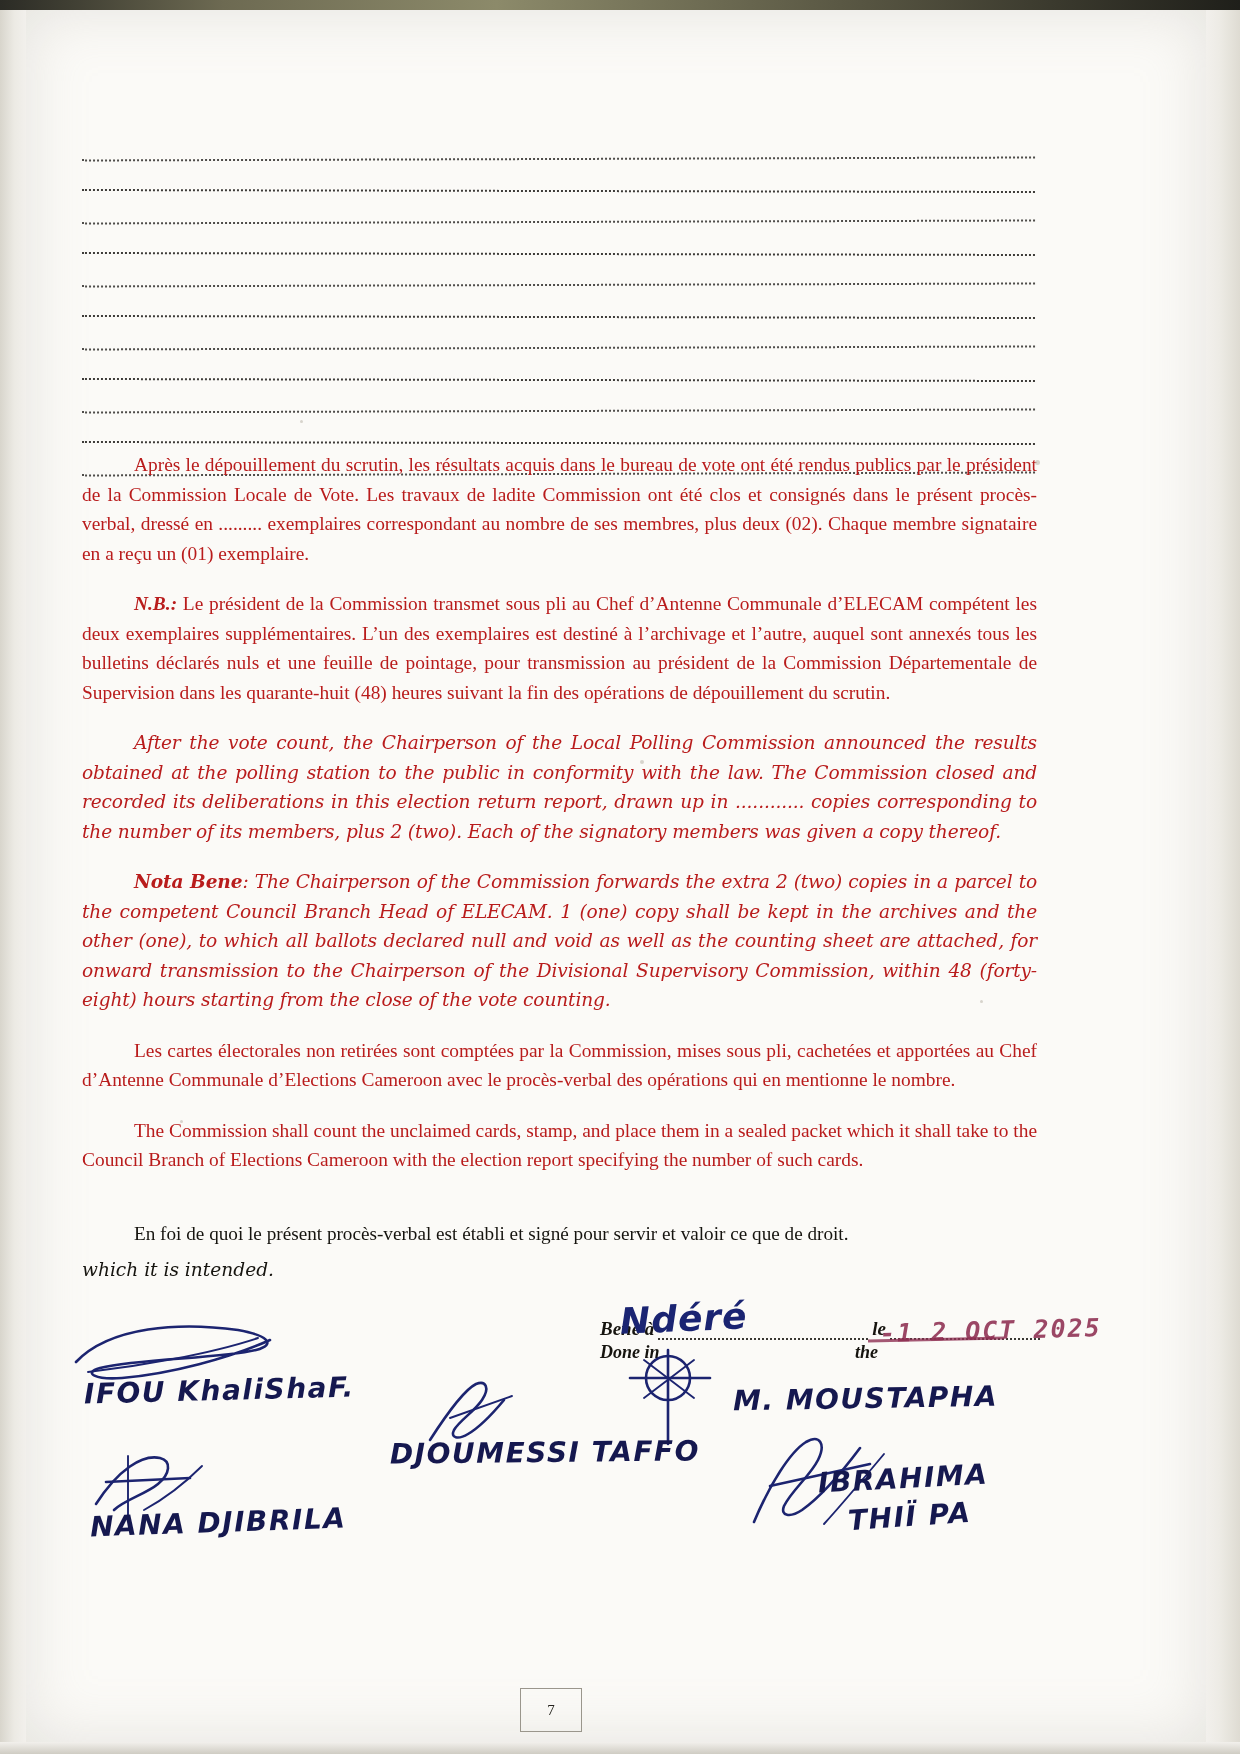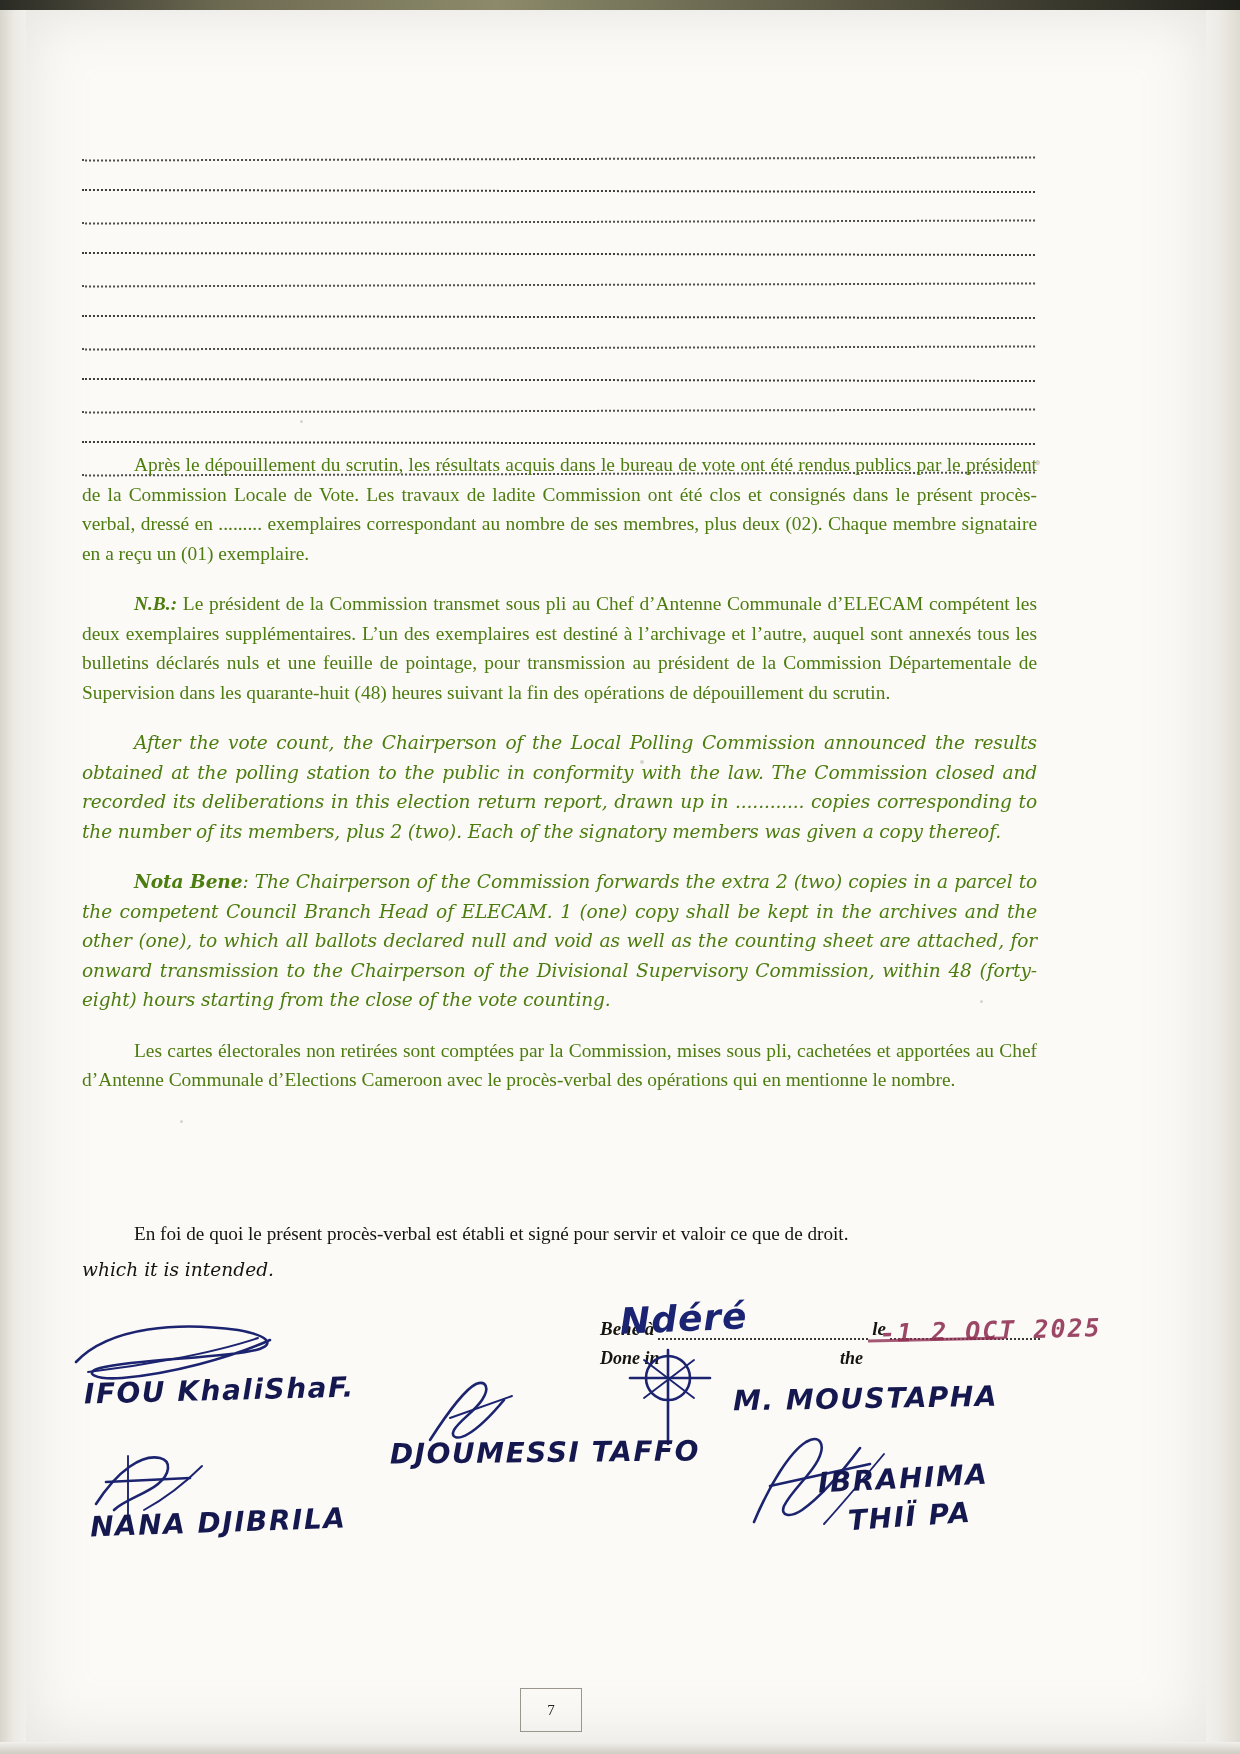--- a/index.html
+++ b/index.html
@@ -65,21 +65,21 @@
   .ruled-line:nth-child(odd) { opacity: 0.8; }
   .ruled-line.skew-a { transform: rotate(-0.18deg); }
   .ruled-line.skew-b { transform: rotate(0.12deg); }
 
   
   .body-text {
     position: absolute;
     left: 82px;
     top: 450px;
     width: 955px;
-    color: #4d7c0f;
+    color: #b91c1c;
   }
   p.para {
     margin: 0 0 21px 0;
     font-size: 19.4px;
     line-height: 29.5px;
     text-align: justify;
     text-indent: 52px;
     font-family: "Liberation Serif", "DejaVu Serif", serif;
   }
   p.para.en {
@@ -132,22 +132,22 @@
   }
   .fait-label { white-space: nowrap; }
   .dotfill {
     flex: 1;
     border-bottom: 2px dotted #3a3833;
     height: 15px;
   }
   .dotfill.short { flex: 0 0 150px; }
   .sub-row {
     display: flex;
-    gap: 4px;
-    margin-top: 8px;
+    gap: 19px;
+    margin-top: 2px;
     font-size: 18px;
     font-weight: bold;
   }
   .sub-done { width: 120px; }
   .sub-the  { margin-left: 116px; }
 
   
   .hand {
     position: absolute;
     font-family: "DejaVu Sans", sans-serif;
@@ -258,20 +258,21 @@
     <p class="para">Après le dépouillement du scrutin, les résultats acquis dans le bureau de vote ont été rendus publics par le président de la Commission Locale de Vote. Les travaux de ladite Commission ont été clos et consignés dans le présent procès-verbal, dressé en ......... exemplaires correspondant au nombre de ses membres, plus deux (02). Chaque membre signataire en a reçu un (01) exemplaire.</p>
 
     <p class="para"><span class="lead">N.B.:</span><span> Le président de la Commission transmet sous pli au Chef d’Antenne Communale d’ELECAM compétent les deux exemplaires supplémentaires. L’un des exemplaires est destiné à l’archivage et l’autre, auquel sont annexés tous les bulletins déclarés nuls et une feuille de pointage, pour transmission au président de la Commission Départementale de Supervision dans les quarante-huit (48) heures suivant la fin des opérations de dépouillement du scrutin.</span></p>
 
     <p class="para en">After the vote count, the Chairperson of the Local Polling Commission announced the results obtained at the polling station to the public in conformity with the law. The Commission closed and recorded its deliberations in this election return report, drawn up in ............ copies corresponding to the number of its members, plus 2 (two). Each of the signatory members was given a copy thereof.</p>
 
     <p class="para en"><span class="lead">Nota Bene</span><span>: The Chairperson of the Commission forwards the extra 2 (two) copies in a parcel to the competent Council Branch Head of ELECAM. 1 (one) copy shall be kept in the archives and the other (one), to which all ballots declared null and void as well as the counting sheet are attached, for onward transmission to the Chairperson of the Divisional Supervisory Commission, within 48 (forty-eight) hours starting from the close of the vote counting.</span></p>
 
     <p class="para">Les cartes électorales non retirées sont comptées par la Commission, mises sous pli, cachetées et apportées au Chef d’Antenne Communale d’Elections Cameroon avec le procès-verbal des opérations qui en mentionne le nombre.</p>
 
+    <p class="para tight">The Commission shall count the unclaimed cards, stamp, and place them in a sealed packet which it shall take to the Council Branch of Elections Cameroon with the election report specifying the number of such cards.</p>
   </div>
 
   <div class="closing">
     <p>En foi de quoi le présent procès-verbal est établi et signé pour servir et valoir ce que de droit.</p>
     <p class="en cont">which it is intended.</p>
   </div>
 
   <div class="faitblock">
     <div class="fait-row">
       <span class="fait-label">Bene à</span>

